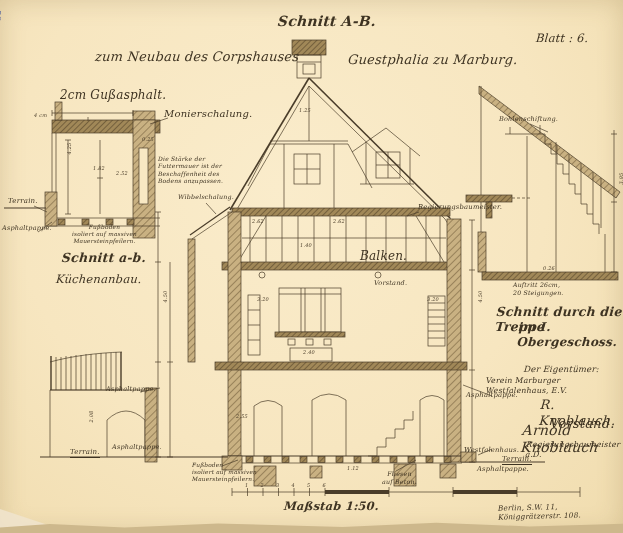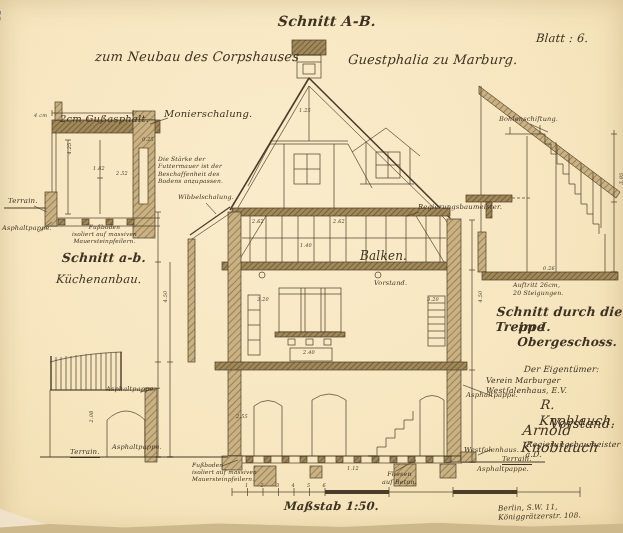--- a/index.html
+++ b/index.html
@@ -291,21 +291,21 @@
     </g>
   </svg>
 
   <span class="stamp">58</span>
 
   <div class="lbl hand big" style="left:278px;top:13px;font-size:14px">Schnitt A-B.</div>
   <div class="lbl hand" style="left:95px;top:49px;font-size:13px">zum Neubau des Corpshauses</div>
   <div class="lbl hand" style="left:348px;top:52px;font-size:13px">Guestphalia zu Marburg.</div>
   <div class="lbl hand" style="left:536px;top:31px;font-size:11.5px">Blatt : 6.</div>
 
-  <div class="lbl" style="left:60px;top:113px;font-size:10px">2cm Gußasphalt.</div>
+  <div class="lbl" style="left:60px;top:88px;font-size:12px">2cm Gußasphalt.</div>
   <div class="lbl" style="left:164px;top:108px;font-size:10px">Monierschalung.</div>
   <div class="lbl" style="left:158px;top:155px;font-size:6px">Die Stärke der
 Futtermauer ist der
 Beschaffenheit des
 Bodens anzupassen.</div>
   <div class="lbl" style="left:8px;top:197px;font-size:7px">Terrain.</div>
   <div class="lbl" style="left:2px;top:225px;font-size:6.5px">Asphaltpappe.</div>
   <div class="lbl ctr" style="left:72px;top:224px;font-size:5.8px">Fußboden
 isoliert auf massiven
 Mauersteinpfeilern.</div>

